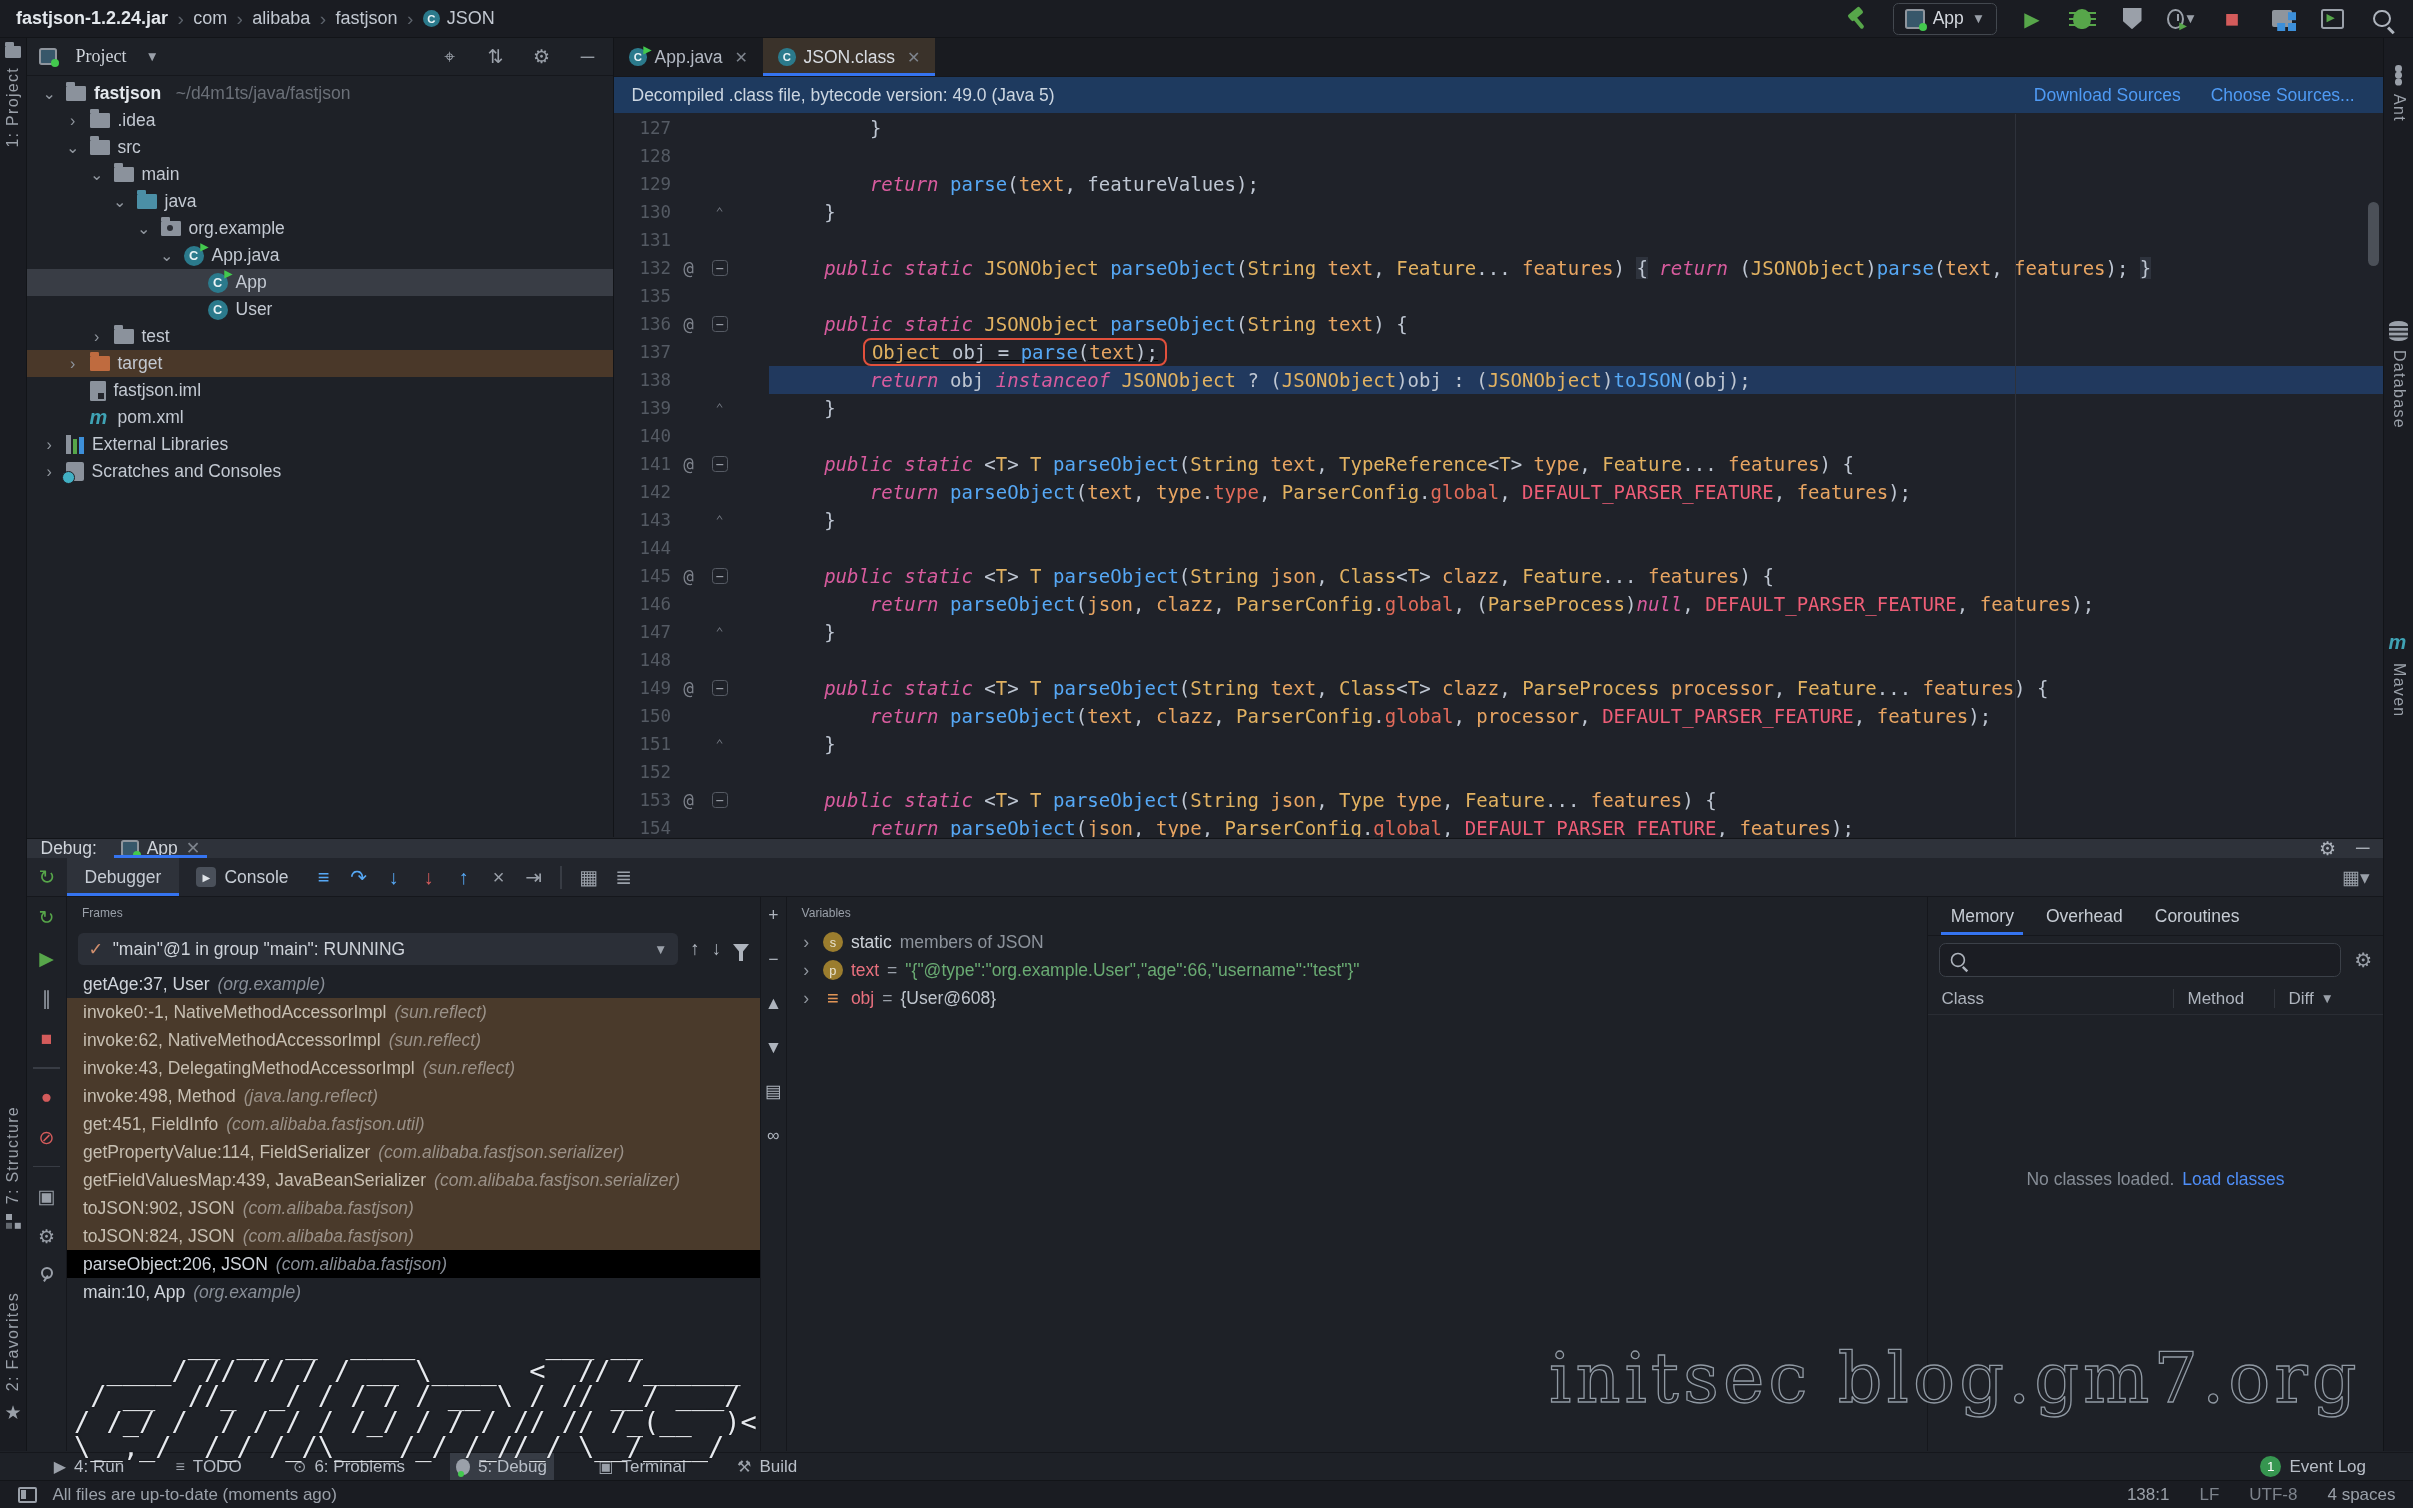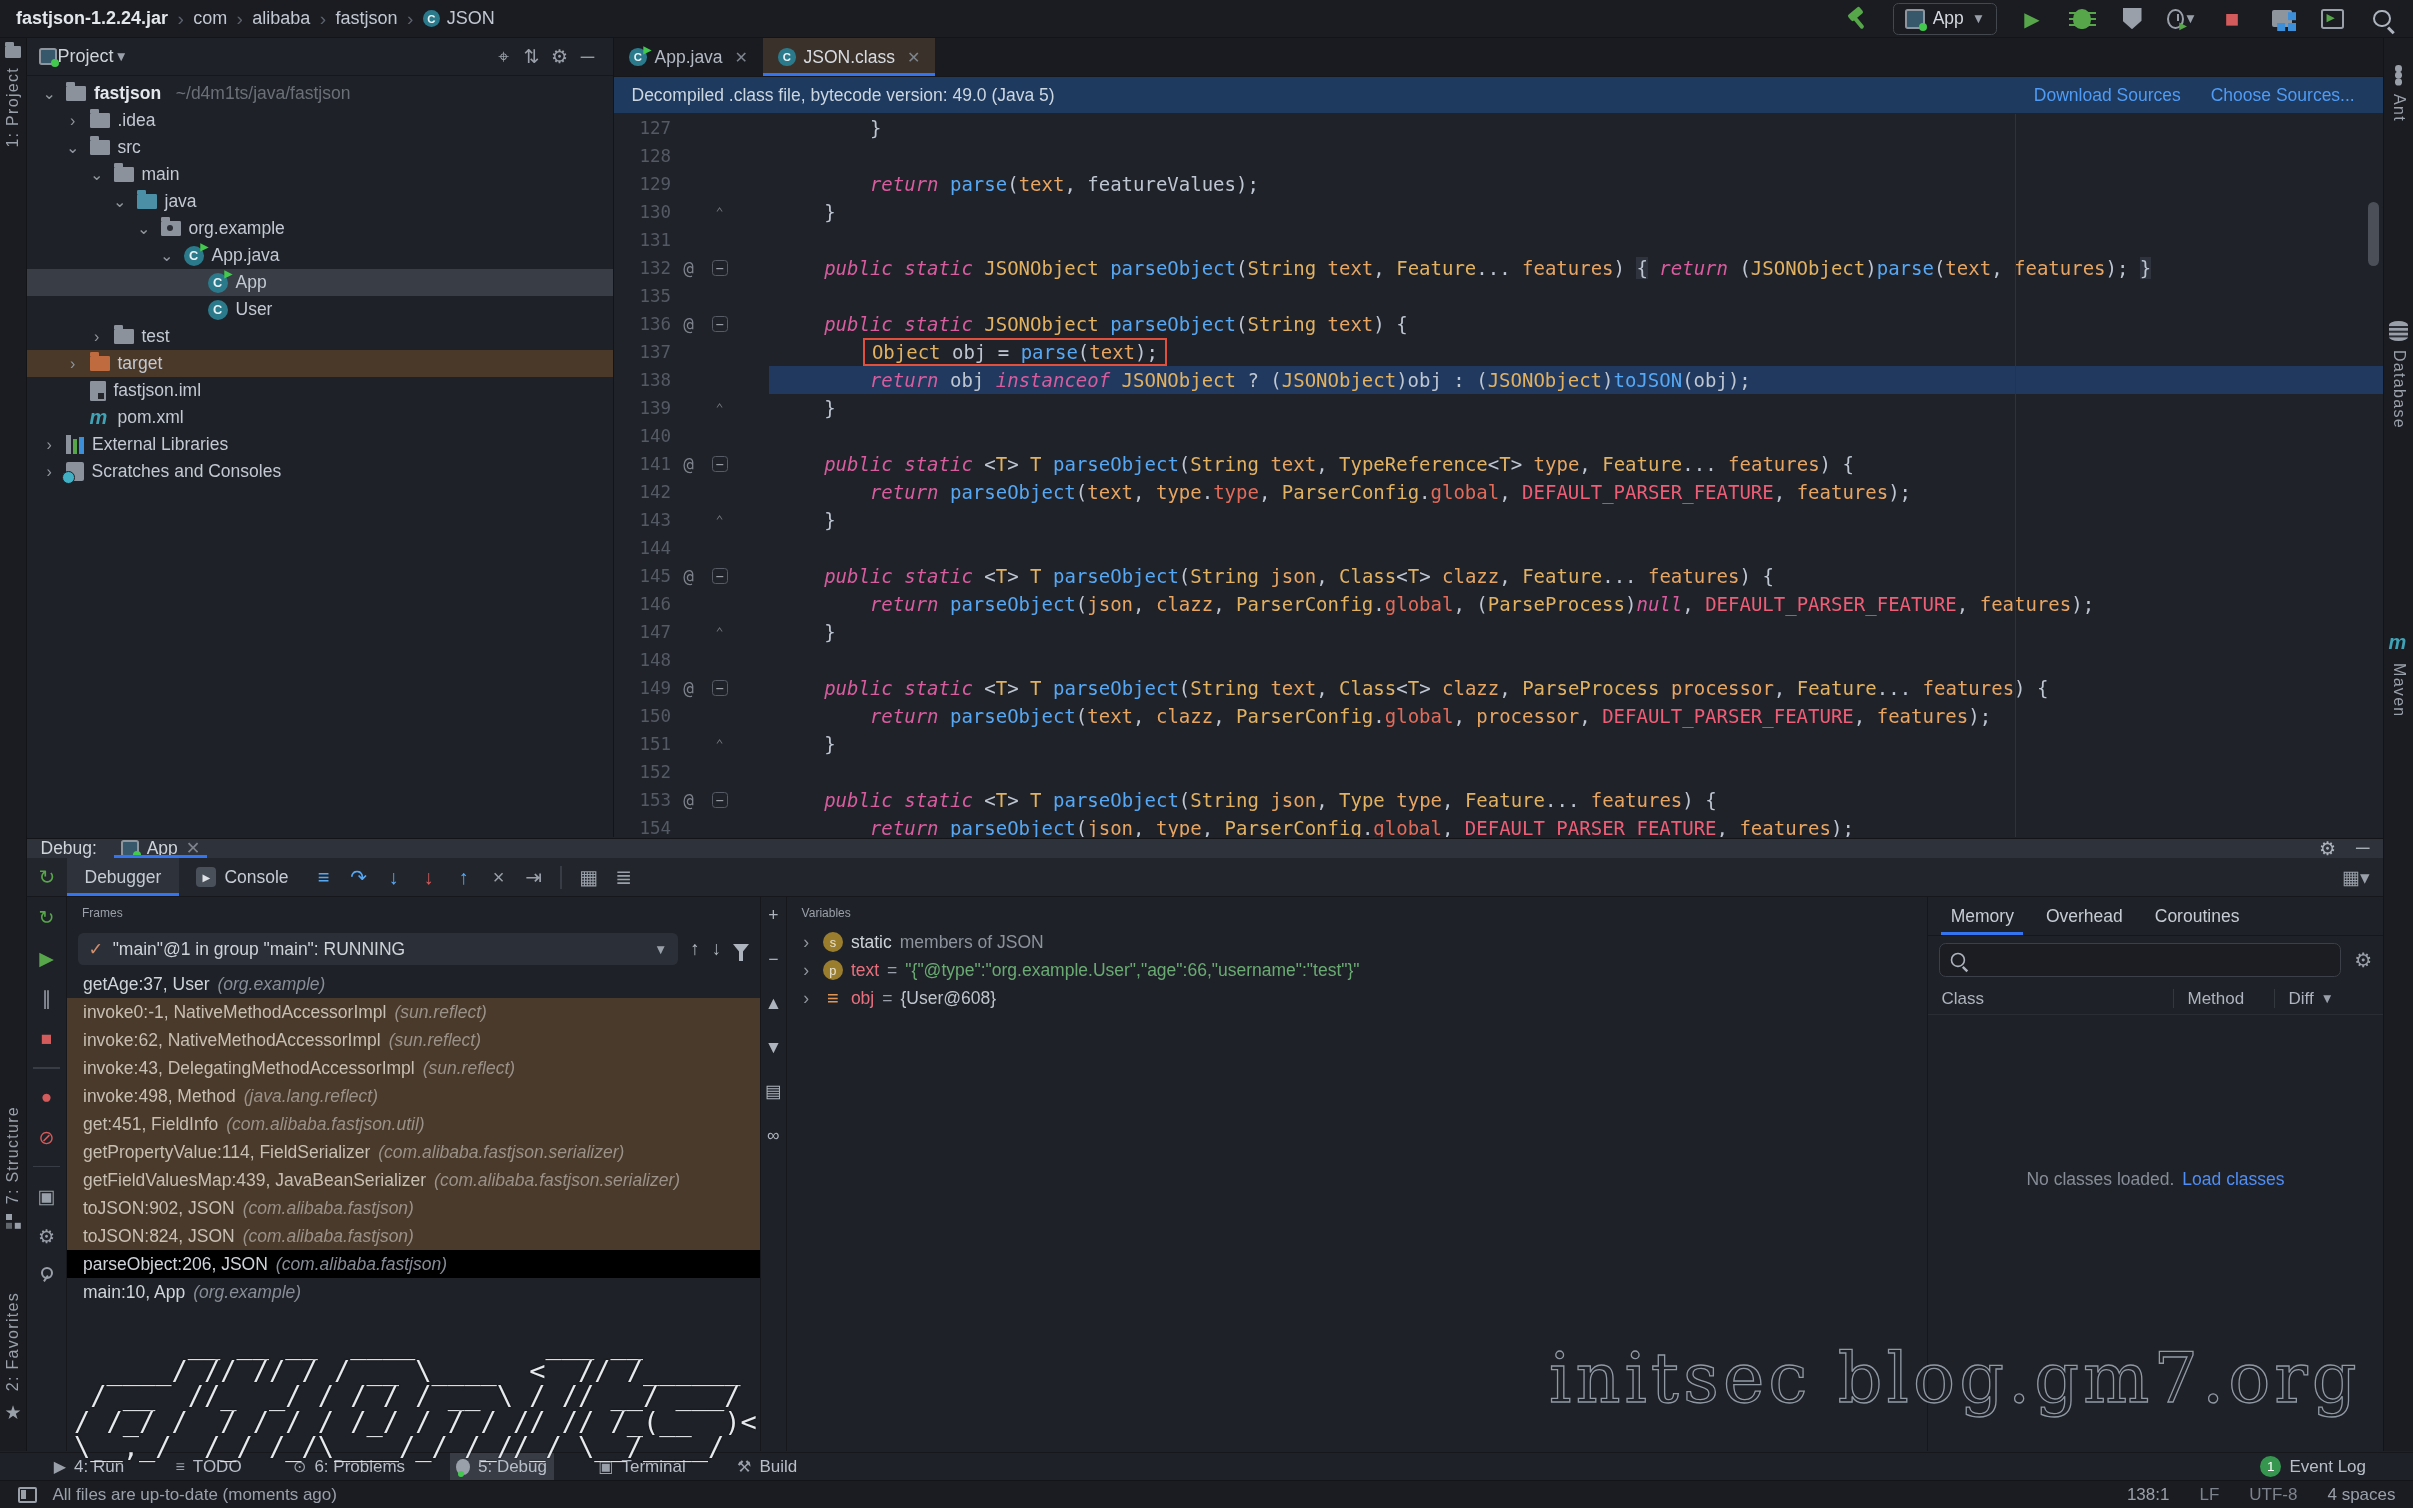--- a/index.html
+++ b/index.html
@@ -78,21 +78,21 @@
   
   .stripe { position:absolute; top:38px; bottom:57px; width:27px; background:#1a1c22; color:#9aa0a9; font-size:16px; }
   #stripe-left { left:0; border-right:1.3px solid #121418; }
   #stripe-right { right:0; width:30px; border-left:1.3px solid #121418; }
   .stripe .grp { display:flex; flex-direction:column; align-items:center; gap:9.4px; position:absolute; left:0; right:0; }
   .vtext-up { writing-mode:vertical-rl; transform:rotate(180deg); letter-spacing:1.3px; }
   .vtext-down { writing-mode:vertical-rl; letter-spacing:1.3px; }
 
   
   #project { position:absolute; left:27px; top:38px; width:587px; bottom:671px; background:#1e2127; border-right:1.3px solid #121418; }
-  #project-header { height:38px; display:flex; align-items:center; padding:0 12px; gap:1px; color:#ced3da; font-size:18px; border-bottom:0.7px solid #15171c; }
+  #project-header { height:38px; display:flex; align-items:center; padding:0 12px; gap:19px; color:#ced3da; font-size:18px; border-bottom:0.7px solid #15171c;font-family:Liberation Serif, serif; }
   #project-header .spacer { flex:1; }
   .phico { color:#9aa0a9; font-size:19px; width:27px; text-align:center; }
   #tree { padding-top:4px; font-size:17.5px; color:#c3c9d2; }
   .tree-row { height:27px; display:flex; align-items:center; gap:8px; white-space:nowrap; }
   .tree-row .chev { width:17.5px; color:#8f959d; font-size:16px; text-align:center; flex:none; }
   .tree-row .sub { color:#6b7078; margin-left:6.7px; }
   .tree-row.sel-gray { background:#393d45; }
   .tree-row.sel-brown { background:#4a3829; }
   .tree-row .b { font-weight:bold; color:#e4e8ed; }
 
@@ -119,21 +119,21 @@
   .code-line.exec .code-text, .code-line.exec .gfold, .code-line.exec .gmark { background:#21395e; }
   .code-line.exec { background:linear-gradient(to right, transparent 155px, #21395e 155px); }
   .tk-kw { color:#d85c9e; font-style:italic; }
   .tk-ty { color:#e2b261; }
   .tk-fn { color:#56a8f5; }
   .tk-pr { color:#e8a562; }
   .tk-fd { color:#e36b5a; }
   .tk-cs { color:#ef5e77; }
   .tk-pl { color:#bec6d2; }
   .tk-fz { color:#bec6d2; background:#2e333d; }
-  .stmt-box { border:2.7px solid #e1503c; border-radius:0; padding:0.7px 6.7px; margin-left:-6.7px; }
+  .stmt-box { border:2.7px solid #e1503c; border-radius:8px; padding:0.7px 6.7px; margin-left:-6.7px;text-decoration:underline; }
   #ed-scroll { position:absolute; right:4px; top:88px; width:10.8px; height:64px; border-radius:5.4px; background:#4b5058; }
 
   
   #debug { position:absolute; left:27px; right:30px; top:838px; bottom:57px; background:#1e2127; border-top:1.3px solid #121418; display:flex; flex-direction:column; }
   #debug-header { height:19px; background:#2e323a; display:flex; align-items:center; padding:0 13.5px; gap:17.5px; font-size:17.5px; color:#cfd4db; }
   #debug-tab { display:flex; align-items:center; gap:8px; position:relative; height:100%; padding:0 6.7px; }
   #debug-tab::after { content:""; position:absolute; left:0; right:0; bottom:0; height:3.4px; background:#3574f0; }
   #debug-header .right { margin-left:auto; display:flex; gap:20px; color:#aeb4bd; font-size:19px; }
   #debug-toolbar { height:39px; background:#22252c; display:flex; align-items:center; border-bottom:0.7px solid #15171c; }
   .dtab { height:100%; display:flex; align-items:center; gap:8px; padding:0 17.5px; font-size:17.5px; color:#c6ccd4; position:relative; }

